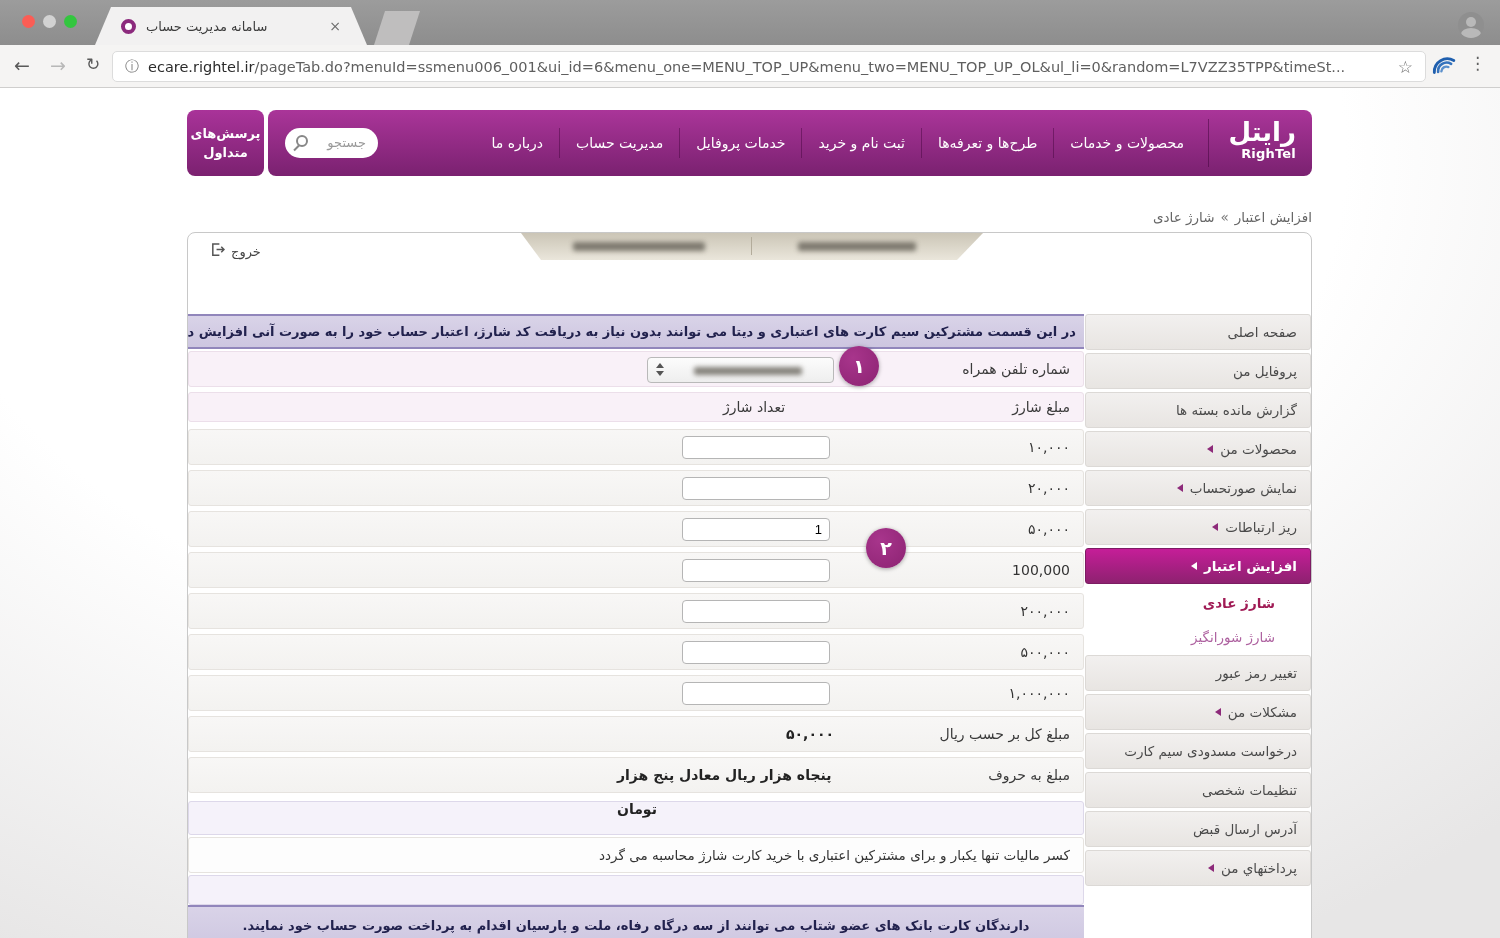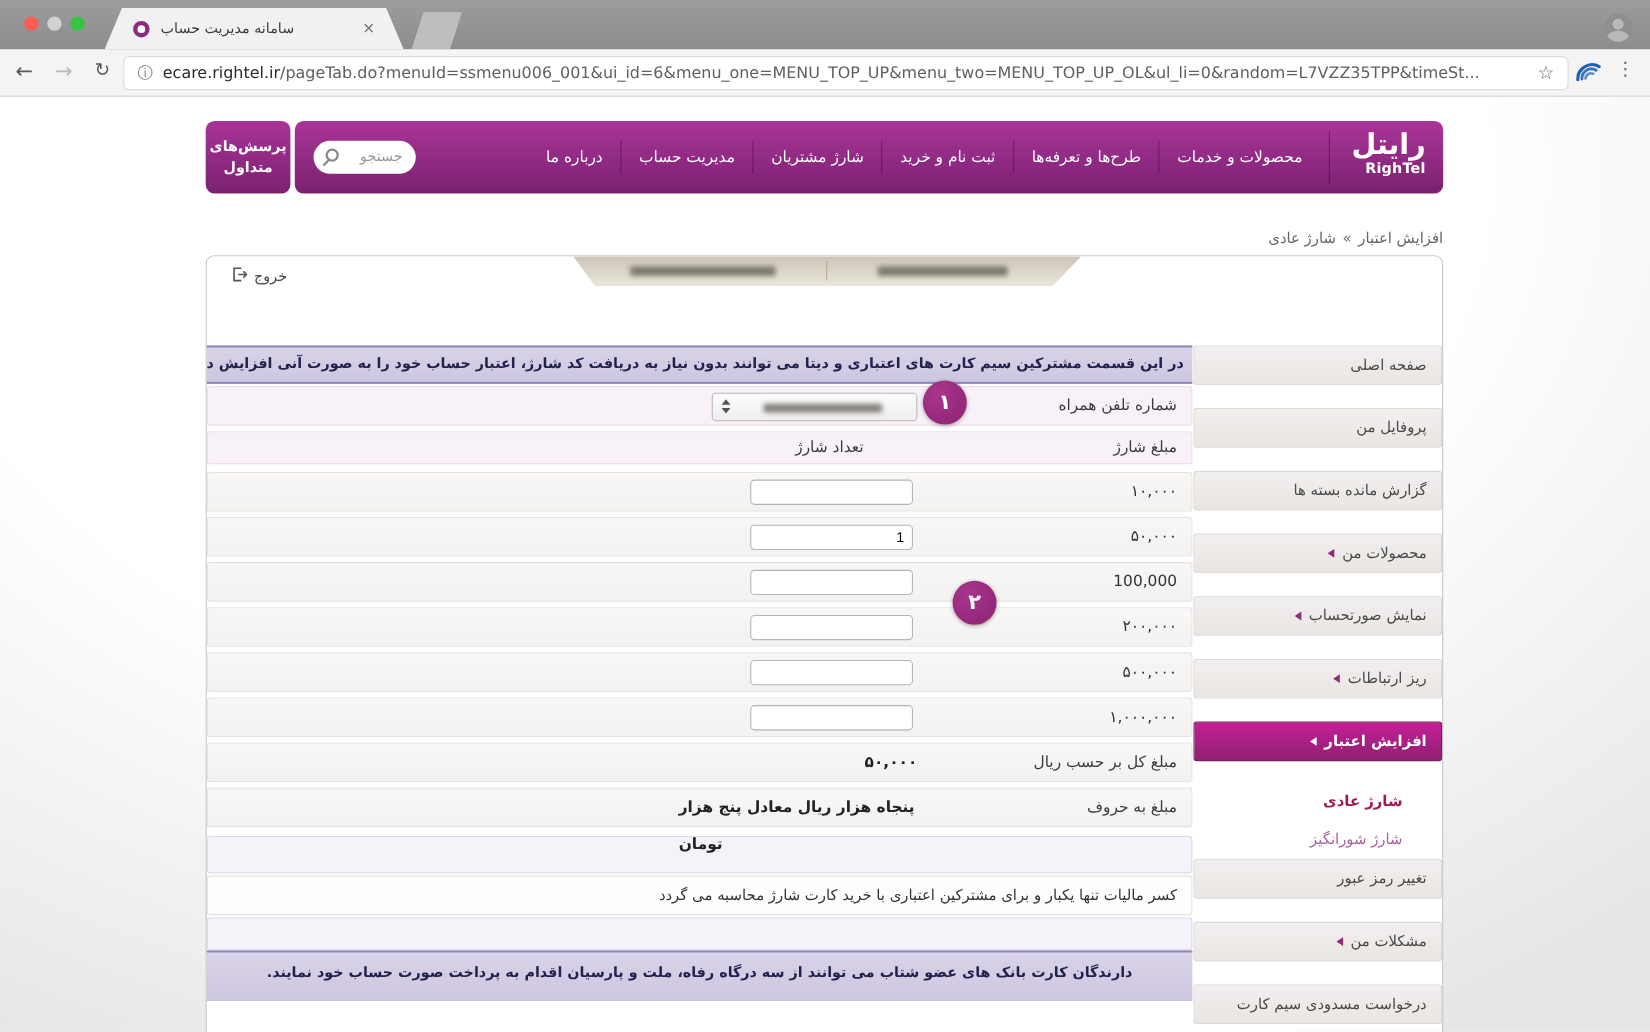--- a/index.html
+++ b/index.html
@@ -70,21 +70,21 @@
   .account-tab { position:absolute; left:333px; top:0; width:462px; height:27px;
     background:linear-gradient(#cbc5b6,#eae6db);
     clip-path:polygon(0 0,462px 0,436px 27px,20px 27px); }
   .acct-sep { position:absolute; left:230px; top:4px; width:1px; height:18px; background:#b3ac9b; }
   .blur-blob { position:absolute; background:#5f5b52; height:9px; border-radius:2px; filter:blur(2.5px); opacity:.75; }
   .blob-name { left:52px; top:9px; width:132px; }
   .blob-number { left:277px; top:9px; width:118px; }
 
   
   .sidebar { position:absolute; right:0; top:81px; width:226px; }
-  .sb-item { height:36px; margin-bottom:21px; border:1px solid #dcd9d6; border-radius:3px;
+  .sb-item { height:36px; margin-bottom:3px; border:1px solid #dcd9d6; border-radius:3px;
     background:linear-gradient(#f2f0ef,#e8e5e2); display:flex; direction:rtl; align-items:center;
     padding-right:13px; color:#4a4a4a; font-size:13.5px; }
   .sb-arrow { width:0; height:0; border-top:4px solid transparent; border-bottom:4px solid transparent;
     border-right:6px solid #8d2a7a; margin:0 7px; }
   .sb-item.active { background:linear-gradient(#c51e98,#8e2170); border-color:#7c1c63; color:#fff; font-weight:bold; }
   .sb-item.active .sb-arrow { border-right-color:#fff; }
   .sb-item.sub { background:none; border:none; height:32px; margin-bottom:2px; padding-right:36px;
     color:#ae62a0; font-size:13.5px; }
   .sb-item.sub.current { color:#a01b55; font-weight:bold; }
 
@@ -175,21 +175,21 @@
   <div class="navbar">
     <div class="logo">
       <div class="logo-fa">رایتل</div>
       <div class="logo-en">RighTel</div>
     </div>
     <div class="logo-sep"></div>
     <div class="nav-items">
         <span class="nav-item">محصولات و خدمات</span>
         <span class="nav-item">طرح‌ها و تعرفه‌ها</span>
         <span class="nav-item">ثبت نام و خرید</span>
-        <span class="nav-item">شارژ مشتریان</span>
+        <span class="nav-item">خدمات پروفایل</span>
         <span class="nav-item">مدیریت حساب</span>
         <span class="nav-item">درباره ما</span>
       </div>
     <div class="searchbox">
       <span class="search-text">جستجو</span>
       <span class="mag"></span>
     </div>
   </div>
 
   <div class="breadcrumb">
@@ -282,20 +282,24 @@
         <span class="row-label">مبلغ شارژ</span>
         <span class="col-count">تعداد شارژ</span>
       </div>
 
       <div id="rows">
           <div class="row lite amount-row">
             <span class="amount">۱۰,۰۰۰</span>
             <input class="count-input" value="" style="">
           </div>
           <div class="row lite amount-row">
+            <span class="amount">۲۰,۰۰۰</span>
+            <input class="count-input" value="" style="">
+          </div>
+          <div class="row lite amount-row">
             <span class="amount">۵۰,۰۰۰</span>
             <input class="count-input" value="1" style="">
           </div>
           <div class="row lite amount-row">
             <span class="amount">100,000</span>
             <input class="count-input" value="" style="">
           </div>
           <div class="row lite amount-row">
             <span class="amount">۲۰۰,۰۰۰</span>
             <input class="count-input" value="" style="">

